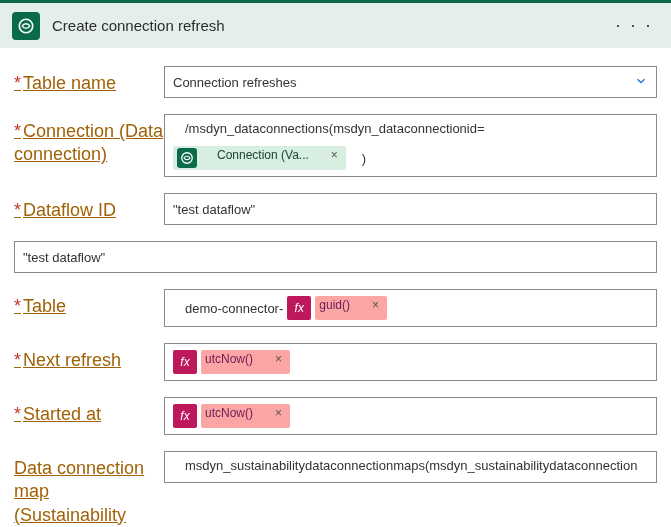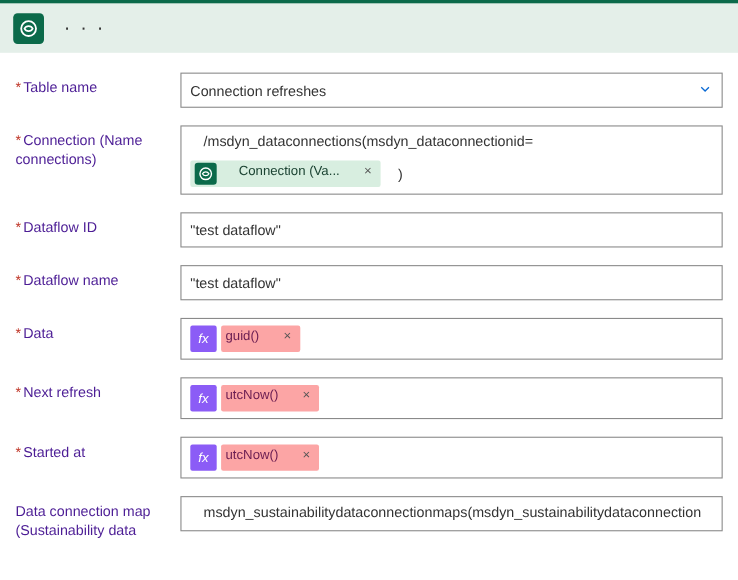--- a/index.html
+++ b/index.html
@@ -42,23 +42,24 @@
     padding: 18px 14px 10px 14px;
   }
   .row {
     display: flex;
     align-items: flex-start;
     margin-bottom: 16px;
   }
   .label-col {
     width: 150px;
     padding-top: 6px;
-    font-size: 13px;
-    color: #4c1d95;
+    font-size: 18px;
+    color: #a16207;
     line-height: 1.3;
+    text-decoration: underline;
   }
   .req::before {
     content: "*";
     color: #c0392b;
     margin-right: 2px;
   }
   .field-col {
     flex: 1;
     min-width: 0;
   }
@@ -115,21 +116,21 @@
     background: #d8eee0;
     color: #1b4332;
   }
   .token.green .tk-icon { background: #0b6a4a; }
   .token.pink {
     background: #fca5a5;
     color: #6b1d52;
   }
   .fx-badge {
     width: 24px; height: 24px;
-    background: #8b5cf6;
+    background: #be185d;
     color: #fff;
     font-style: italic;
     font-size: 12px;
     display: inline-flex;
     align-items: center;
     justify-content: center;
     border-radius: 2px;
   }
   .token.pink .tk-label { color: #6b1d52; }
   .token.green .tk-label { color: #1b4332; }
@@ -137,41 +138,42 @@
 </head>
 <body>
 
 <div class="header">
   <div class="logo">
     <svg viewBox="0 0 24 24">
         <circle cx="12" cy="12" r="9" fill="none" stroke="#fff" stroke-width="2.2"></circle>
         <path d="M7 12c2-4 8-4 10 0-2 4-8 4-10 0z" fill="none" stroke="#fff" stroke-width="2"></path>
       </svg>
   </div>
+  <div class="title">Create connection refresh</div>
   <div class="more">· · ·</div>
 </div>
 
 <div class="form">
 
   <div class="row">
     <div class="label-col req">Table name</div>
     <div class="field-col">
       <div class="field-box select">
         <span>Connection refreshes</span>
         <span class="chevron">
           <svg width="14" height="14" viewBox="0 0 24 24">
               <path d="M6 9l6 6 6-6" fill="none" stroke="#0b6ad4" stroke-width="2"></path>
             </svg>
         </span>
       </div>
     </div>
   </div>
 
   <div class="row">
-    <div class="label-col req">Connection (Name connections)</div>
+    <div class="label-col req">Connection (Data connection)</div>
     <div class="field-col">
       <div class="field-box" style="flex-wrap:wrap;">
         <span class="text-segment">/msdyn_dataconnections(msdyn_dataconnectionid=</span>
         <div style="flex-basis:100%; display:flex; align-items:center; gap:4px; margin-top:6px;">
           <span class="token green">
             <span class="tk-icon">
               <svg viewBox="0 0 24 24" width="14" height="14">
                   <circle cx="12" cy="12" r="9" fill="none" stroke="#fff" stroke-width="2.2"></circle>
                   <path d="M7 12c2-4 8-4 10 0-2 4-8 4-10 0z" fill="none" stroke="#fff" stroke-width="2"></path>
                 </svg>
@@ -188,32 +190,32 @@
   <div class="row">
     <div class="label-col req">Dataflow ID</div>
     <div class="field-col">
       <div class="field-box">
         <span>"test dataflow"</span>
       </div>
     </div>
   </div>
 
   <div class="row">
-    <div class="label-col req">Dataflow name</div>
     <div class="field-col">
       <div class="field-box">
         <span>"test dataflow"</span>
       </div>
     </div>
   </div>
 
   <div class="row">
-    <div class="label-col req">Data</div>
-    <div class="field-col">
-      <div class="field-box">
+    <div class="label-col req">Table</div>
+    <div class="field-col">
+      <div class="field-box">
+        <span class="text-segment">demo-connector-</span>
         <span class="fx-badge">fx</span>
         <span class="token pink">
           <span class="tk-label">guid()</span>
           <span class="tk-remove">×</span>
         </span>
       </div>
     </div>
   </div>
 
   <div class="row">

